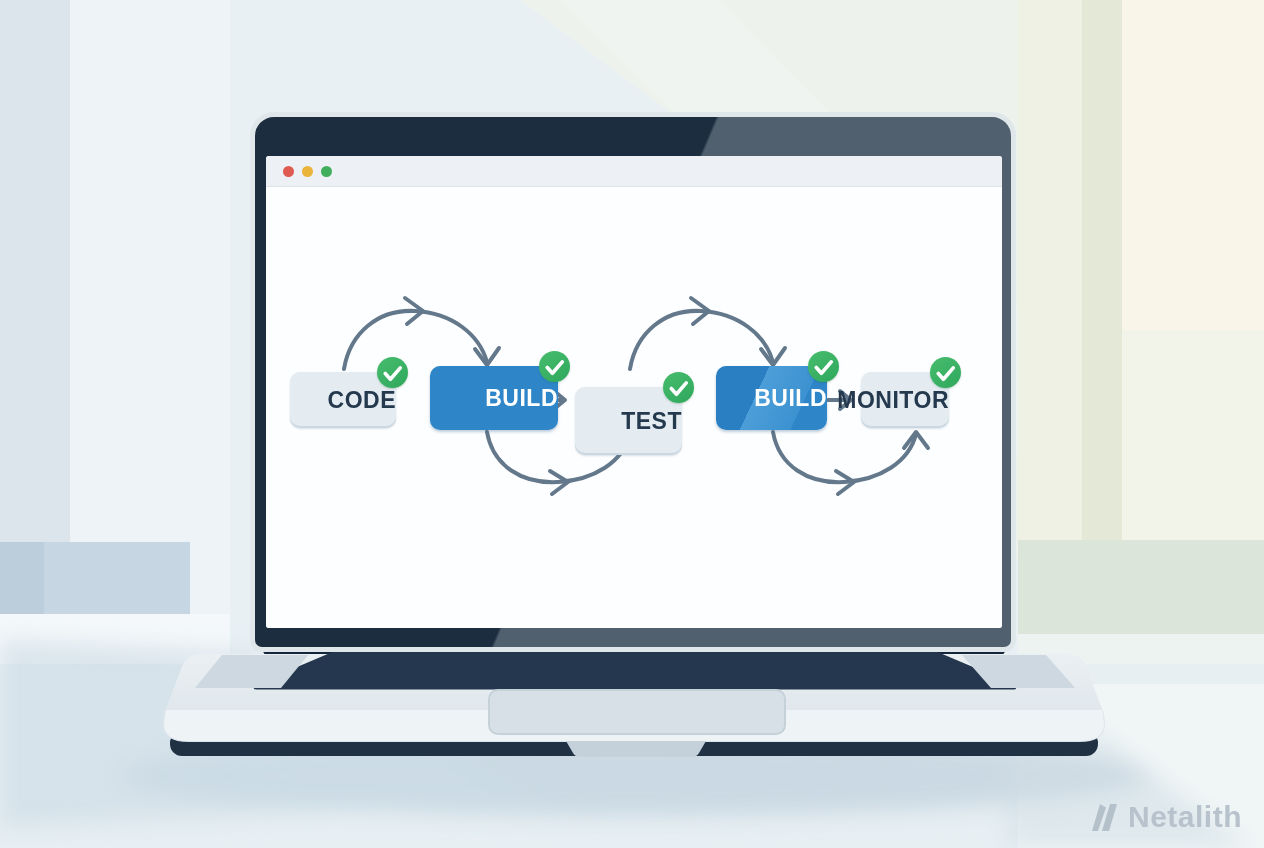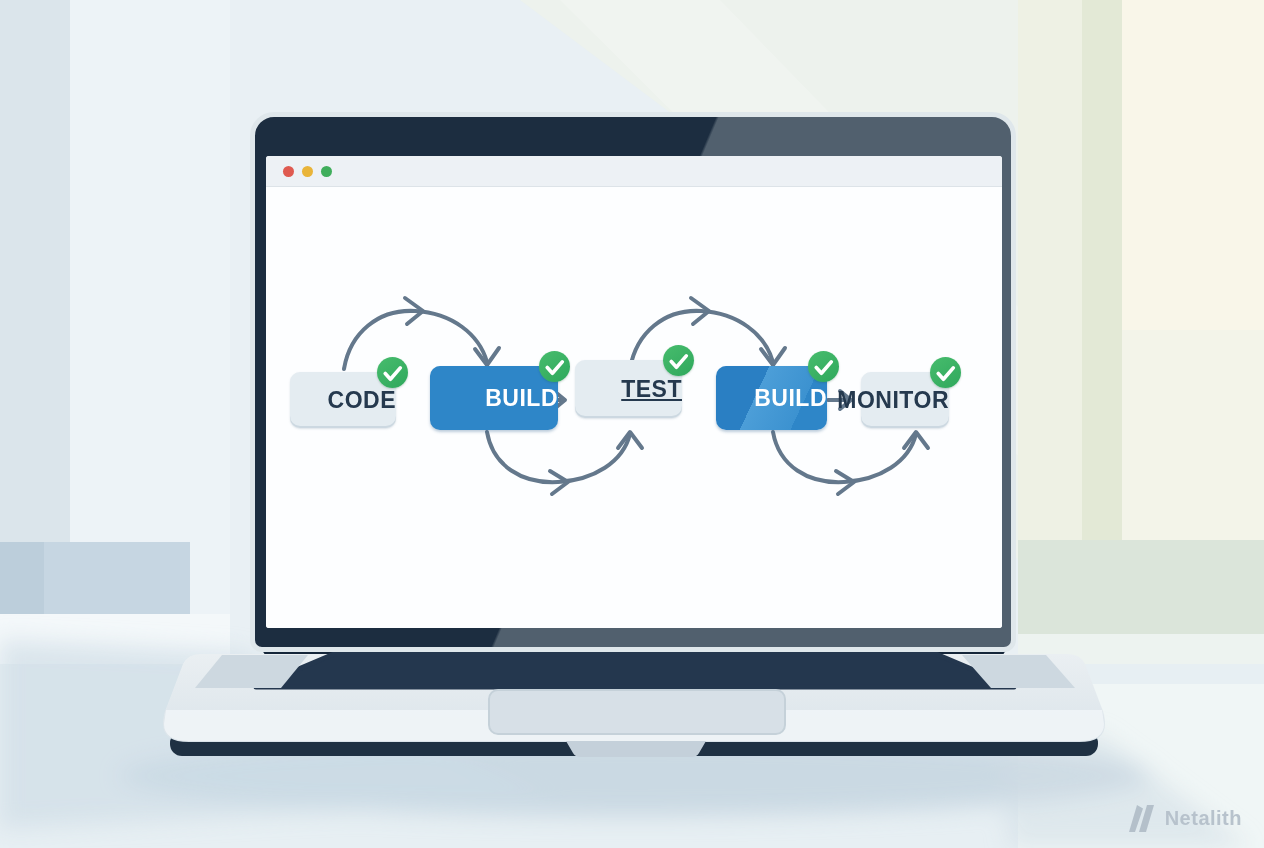--- a/index.html
+++ b/index.html
@@ -43,35 +43,35 @@
   .stage.primary{
     background:var(--primary,#2e86c8);
     color:#fff;
     box-shadow:0 2px 3px rgba(40,90,135,.3);
   }
   .stage.primary.sheen{
     background:linear-gradient(115deg,#2a7fc3 38%,#4c9ed8 38%,#3c92d0 74%,#2e86c8 74%);
   }
   #stage-code   {left:24px; top:185px;width:106px;height:56px;}
   #stage-build  {left:164px;top:179px;width:110px;height:64px;padding-left:18px;}
-  #stage-test   {left:309px;top:173px;width:107px;height:58px;text-decoration:underline;}
+  #stage-test   {left:309px;top:200px;width:107px;height:68px;}
   #stage-deploy {left:450px;top:179px;width:111px;height:64px;}
   #stage-monitor{left:595px;top:185px;width:88px;height:56px;}
   .badge{
     position:absolute;right:-12px;top:-15px;width:31px;height:31px;border-radius:50%;
     background:linear-gradient(145deg,#47bc6d,var(--check-green,#2fa85c));
     box-shadow:0 1px 2px rgba(30,90,55,.25);
     display:flex;align-items:center;justify-content:center;
   }
 
   
   .watermark{
     position:absolute;right:22px;bottom:14px;z-index:3;
     display:flex;align-items:center;gap:8px;
-    color:var(--watermark,#b7c2cc);font-size:20px;font-weight:bold;letter-spacing:.5px;
+    color:var(--watermark,#b7c2cc);font-size:30px;font-weight:bold;letter-spacing:.5px;
   }
 </style>
 </head>
 <body>
 
 <svg class="layer" width="1264" height="848" viewBox="0 0 1264 848">
   <defs>
     <linearGradient id="deckGrad" x1="0" y1="0" x2="0" y2="1">
       <stop offset="0" stop-color="#eaeff2"></stop>
         <stop offset="1" stop-color="#dbe4ea"></stop>

